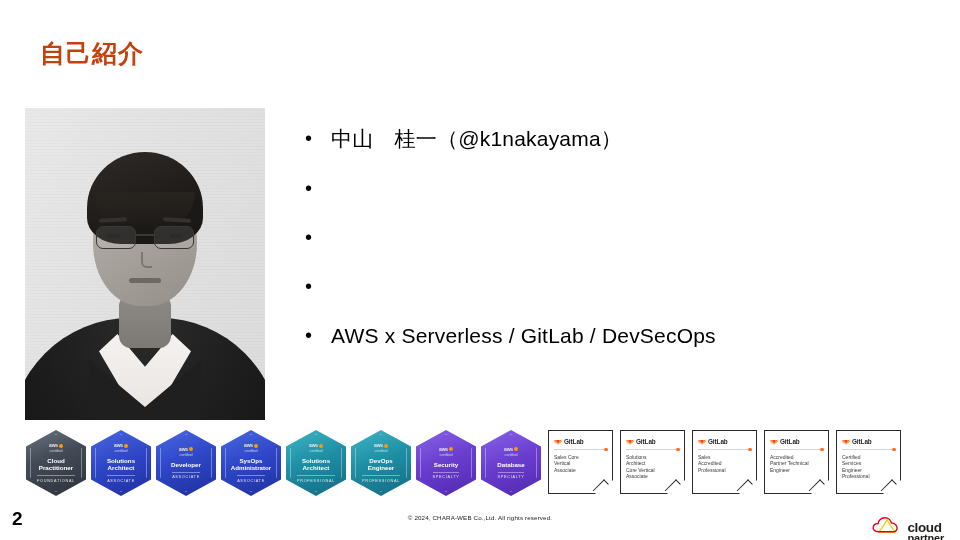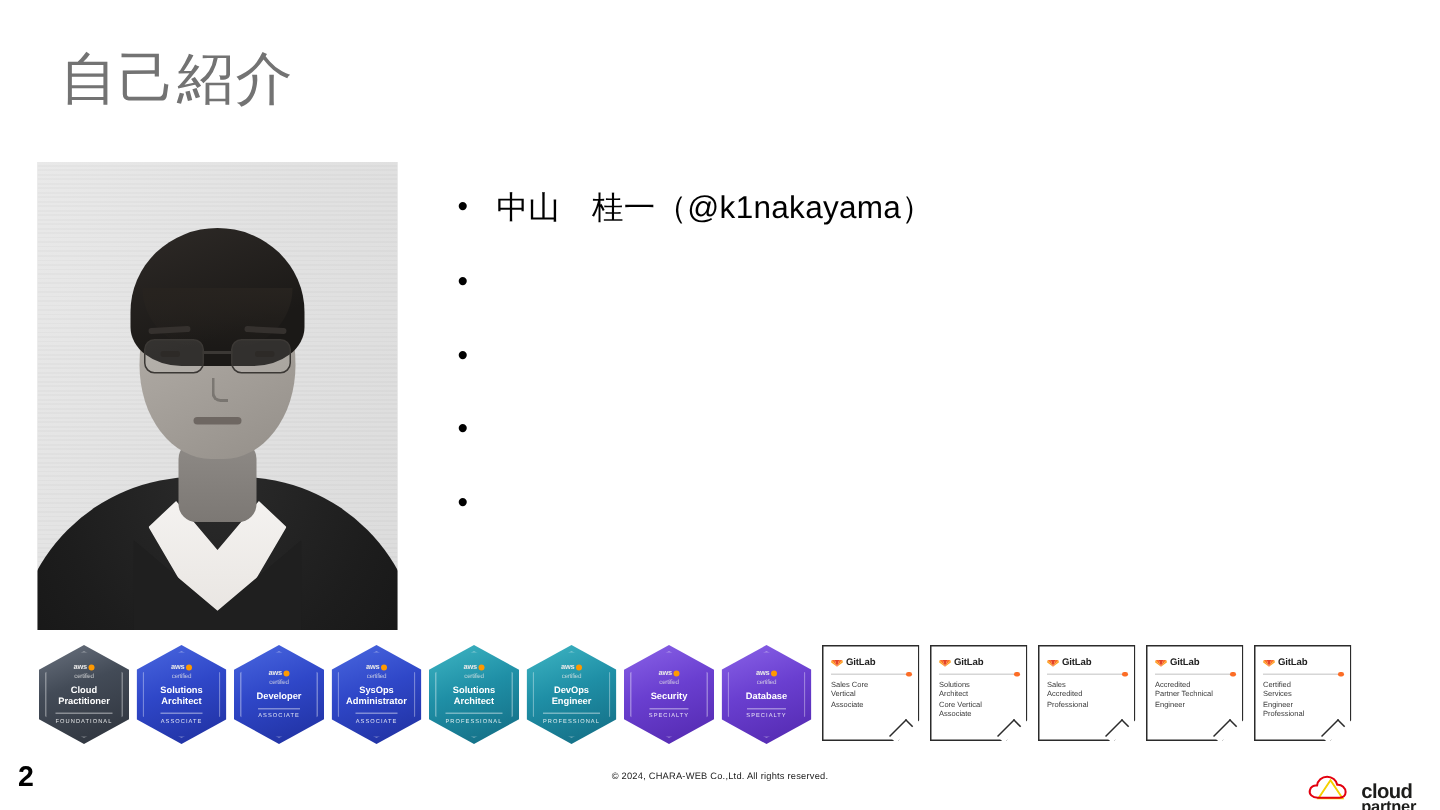--- a/index.html
+++ b/index.html
@@ -14,25 +14,25 @@
     overflow: hidden;
     font-family: "Liberation Sans", "DejaVu Sans", sans-serif;
     color: #000000;
   }
 
   
   #slide-title {
     position: absolute;
     left: 40px;
     top: 30px;
-    font-size: 38px;
+    font-size: 25px;
     line-height: 46px;
-    font-weight: 400;
+    font-weight: 700;
     letter-spacing: 1px;
-    color: #737373;
+    color: #c2410c;
     white-space: nowrap;
   }
 
   
   #portrait {
     position: absolute;
     left: 25px;
     top: 108px;
     width: 240px;
     height: 312px;
@@ -456,20 +456,21 @@
   <div class="bullet-row">
     <span class="bullet-mark">•</span>
   </div>
 
   <div class="bullet-row">
     <span class="bullet-mark">•</span>
   </div>
 
   <div class="bullet-row">
     <span class="bullet-mark">•</span>
+    <span class="bullet-text">AWS x Serverless / GitLab / DevSecOps</span>
   </div>
 
 </div>
 
 <div id="aws-badges">
 
   <div class="aws-badge tone-foundational">
     <div class="inner"></div>
     <div class="aws-mark">
       <span>aws</span><span class="smile"></span>

